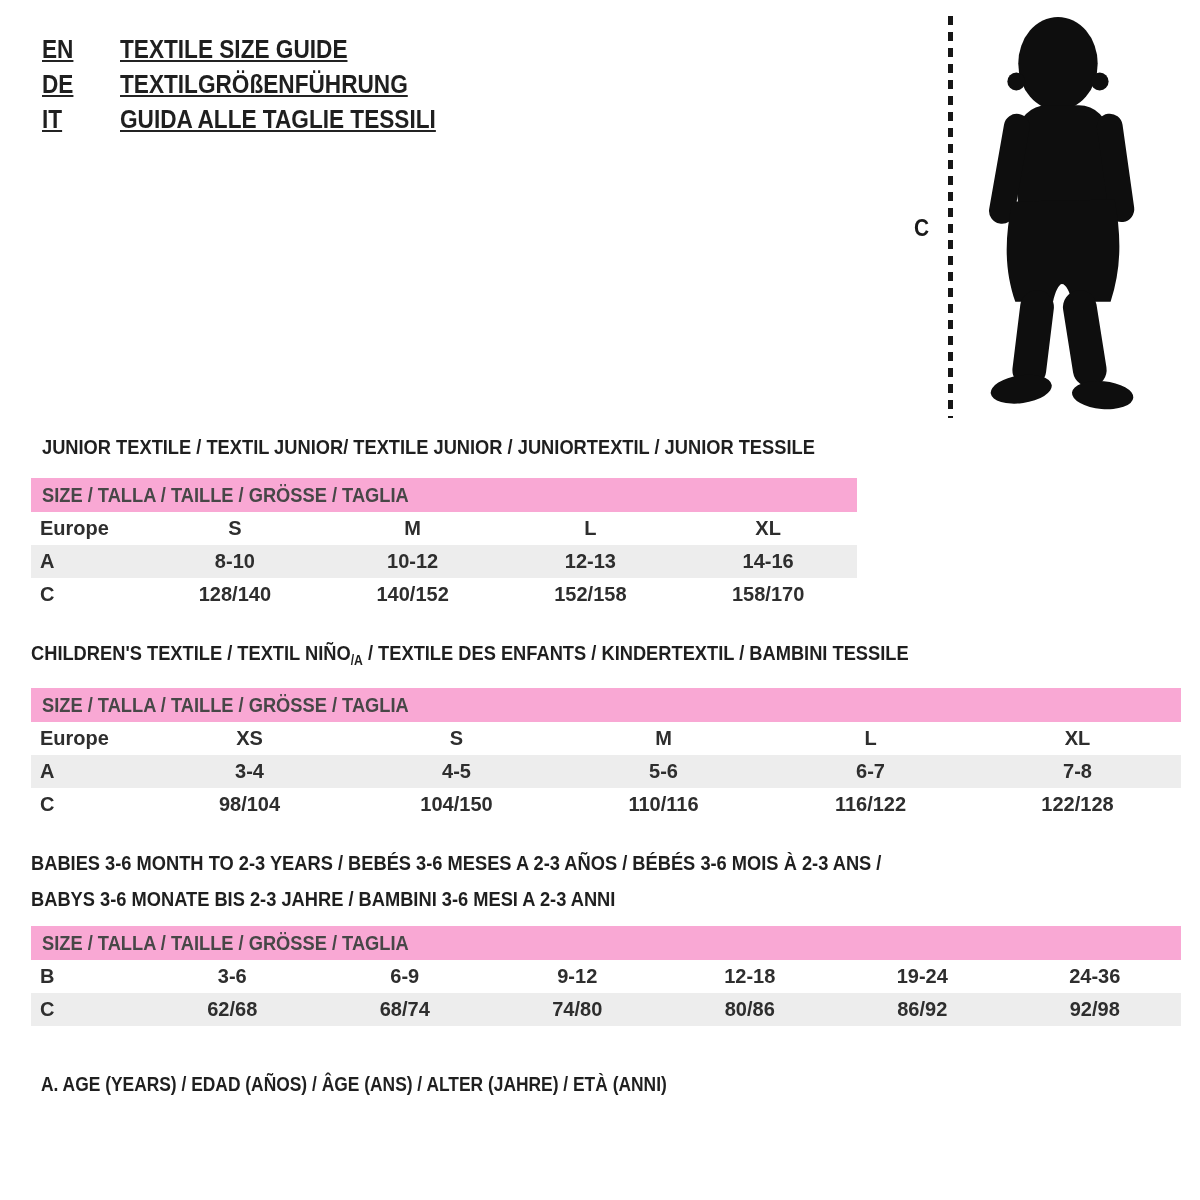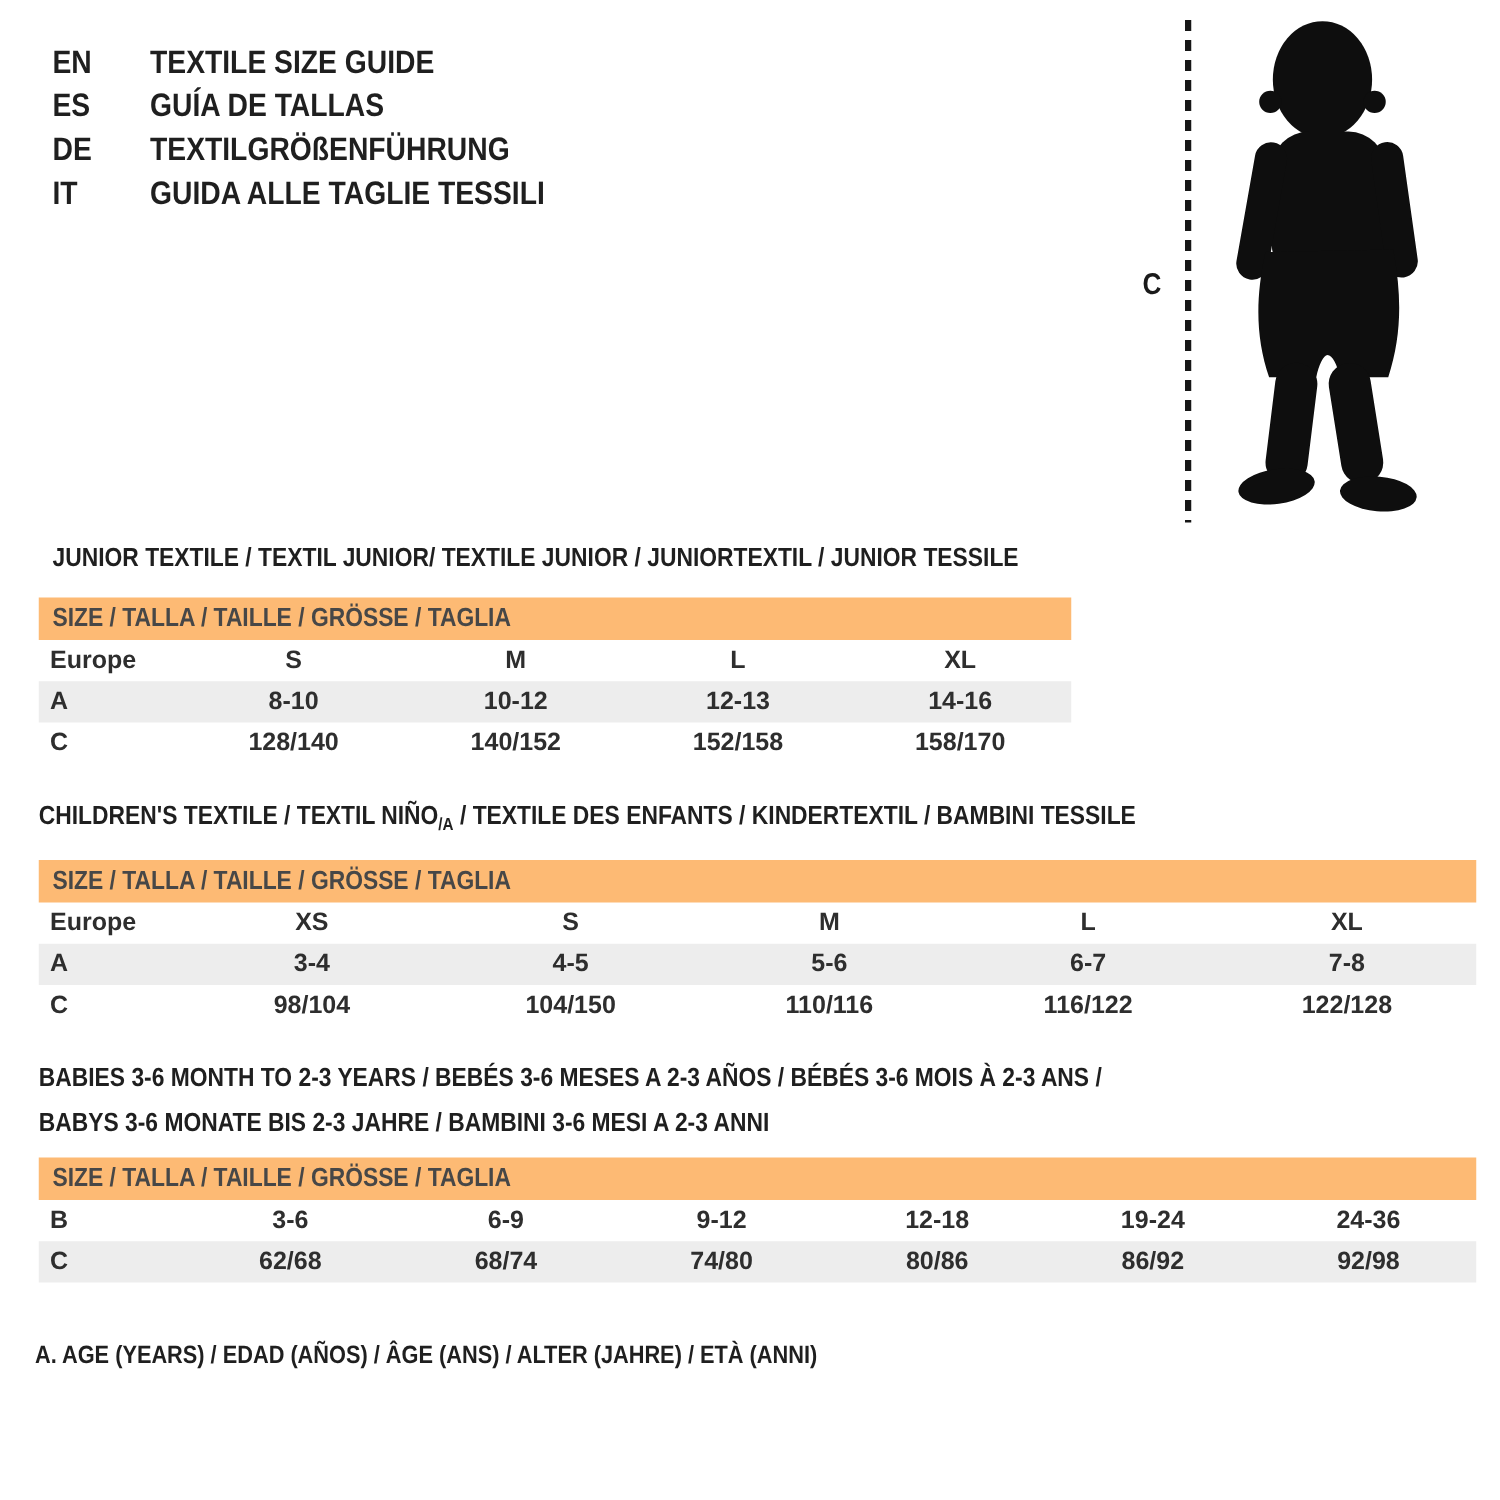--- a/index.html
+++ b/index.html
@@ -9,65 +9,61 @@
     font-family:"Liberation Sans", sans-serif;
     color:#232323;
     position:relative;
     overflow:hidden;
   }
   .page { position:absolute; left:0; top:0; width:1200px; height:1200px; background:#fff; }
 
   .condense { transform:scaleX(0.87); transform-origin:0 50%; display:inline-block; white-space:nowrap; }
 
   
-  .lang-block { position:absolute; left:42px; top:32px; }
+  .lang-block { position:absolute; left:42px; top:32px;text-decoration:underline; }
   .lang-row { display:flex; height:35px; align-items:center; font-weight:bold; font-size:26px; letter-spacing:0; color:#1f1f1f; }
   .lang-code { width:78px; }
   .lang-title { white-space:nowrap; }
 
   
   .height-line {
     position:absolute; left:948px; top:16px; width:5px; height:402px;
     background:repeating-linear-gradient(to bottom, #161616 0 9px, transparent 9px 16px);
   }
   .height-label { position:absolute; left:914px; top:214px; font-size:24px; font-weight:bold; color:#1a1a1a; }
   .baby-svg { position:absolute; left:955px; top:8px; width:200px; height:412px; }
 
   
   .sec-title { position:absolute; left:42px; font-size:21px; font-weight:bold; color:#1f1f1f; white-space:nowrap; }
   .sec-title.wide { left:31px; }
   .sub { font-size:14px; vertical-align:baseline; position:relative; top:5px; }
   .two-line { line-height:36px; }
 
   
   .tbl { position:absolute; left:31px; }
-  .t-bar { height:34px; background:#fdba74; display:flex; align-items:center; padding-left:11px;
+  .t-bar { height:34px; background:#f9a8d4; display:flex; align-items:center; padding-left:11px;
            font-size:21px; font-weight:bold; color:#474747; }
   .t-row { display:flex; height:33px; align-items:center; font-size:20px; font-weight:bold; color:#2e2e2e; }
   .t-row.shade { background:#ededed; }
   .t-label { width:115px; padding-left:9px; }
   .t-cell { flex:1; text-align:center; }
 
   
-  .legend { position:absolute; left:28px; top:1066px;text-align:center; }
+  .legend { position:absolute; left:41px; top:1066px;text-align:center; }
   .legend-line { height:37px; display:flex; align-items:center; font-size:20px; font-weight:bold; color:#1f1f1f; white-space:nowrap; }
 </style>
 </head>
 <body>
 
 <div class="page">
 
   <div class="lang-block">
     <div class="lang-row">
       <span class="condense lang-code">EN</span>
       <span class="condense lang-title">TEXTILE SIZE GUIDE</span>
-    </div>
-    <div class="lang-row">
-      <span class="condense lang-code">ES</span>
-      <span class="condense lang-title">GUÍA DE TALLAS</span>
     </div>
     <div class="lang-row">
       <span class="condense lang-code">DE</span>
       <span class="condense lang-title">TEXTILGRÖßENFÜHRUNG</span>
     </div>
     <div class="lang-row">
       <span class="condense lang-code">IT</span>
       <span class="condense lang-title">GUIDA ALLE TAGLIE TESSILI</span>
     </div>
   </div>

